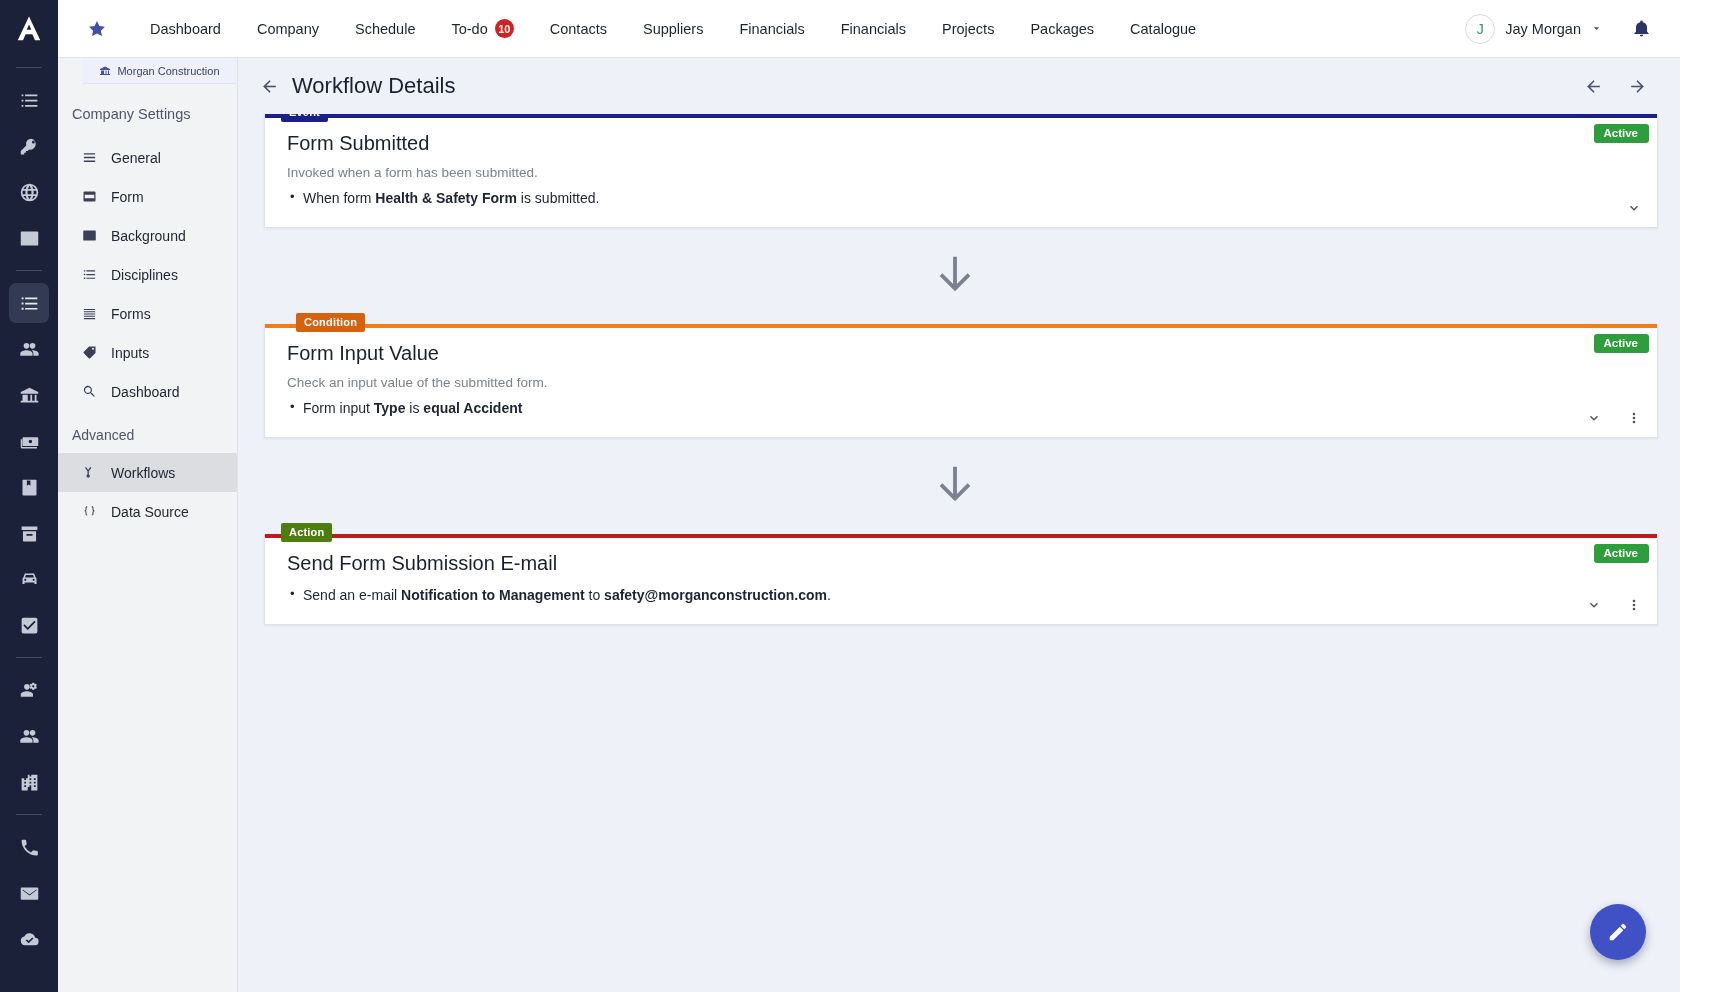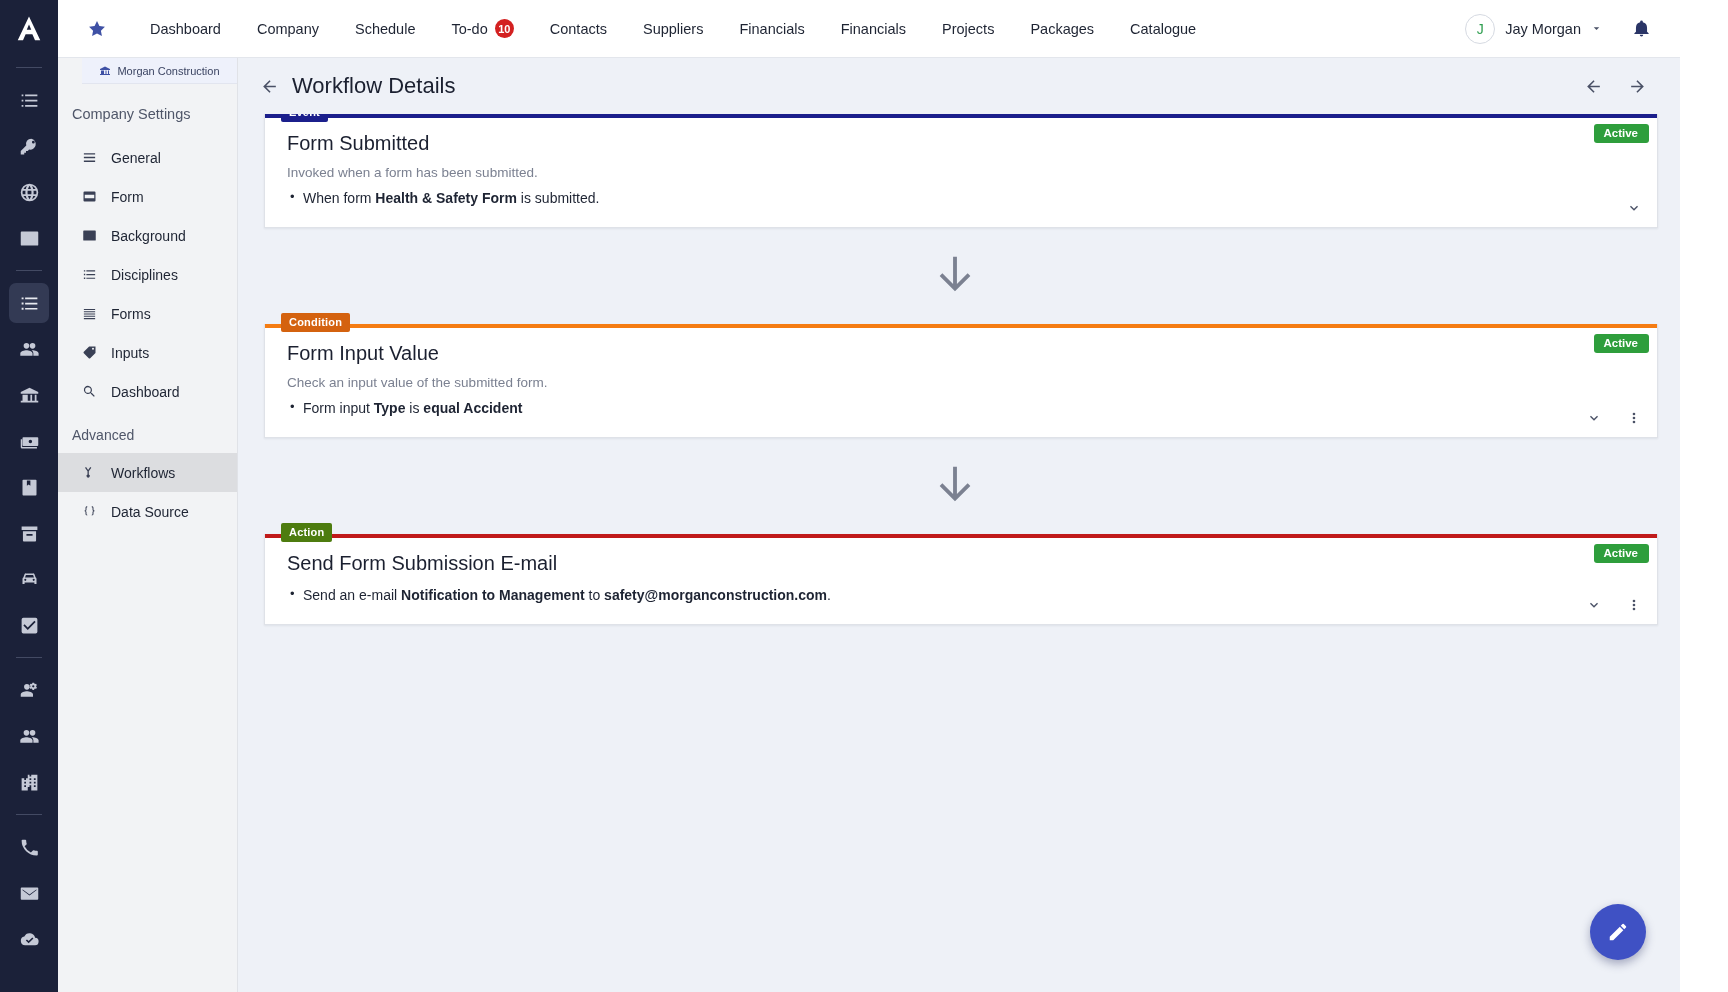--- a/index.html
+++ b/index.html
@@ -452,21 +452,21 @@
                 </div>
               </div>
             </div>
             <div class="connector">
               <svg class="" viewBox="0 0 24 24">
                 <path d="M11 2h2v14.2l5.6-5.6L20 12l-8 8-8-8 1.4-1.4 5.6 5.6V2z"></path>
               </svg>
             </div>
             <div class="card">
               <div class="card-rule" style="background: rgb(245, 124, 18);"></div>
-              <div class="card-tag" style="background: rgb(212, 98, 15);">Condition</div>
+              <div class="card-tag" style="background: rgb(212, 98, 15); margin-left: 15px;">Condition</div>
               <div class="card-inner">
                 <div class="status-badge" style="background: rgb(46, 158, 60);">Active</div>
                 <div class="card-title">Form Input Value</div>
                 <div class="card-desc">Check an input value of the submitted form.</div>
                 <ul class="card-list">
                   <li>Form input <b>Type</b> is <b>equal Accident</b></li>
                 </ul>
                 <div class="card-tools">
                   <div class="tool">
                     <svg class="" viewBox="0 0 24 24">

